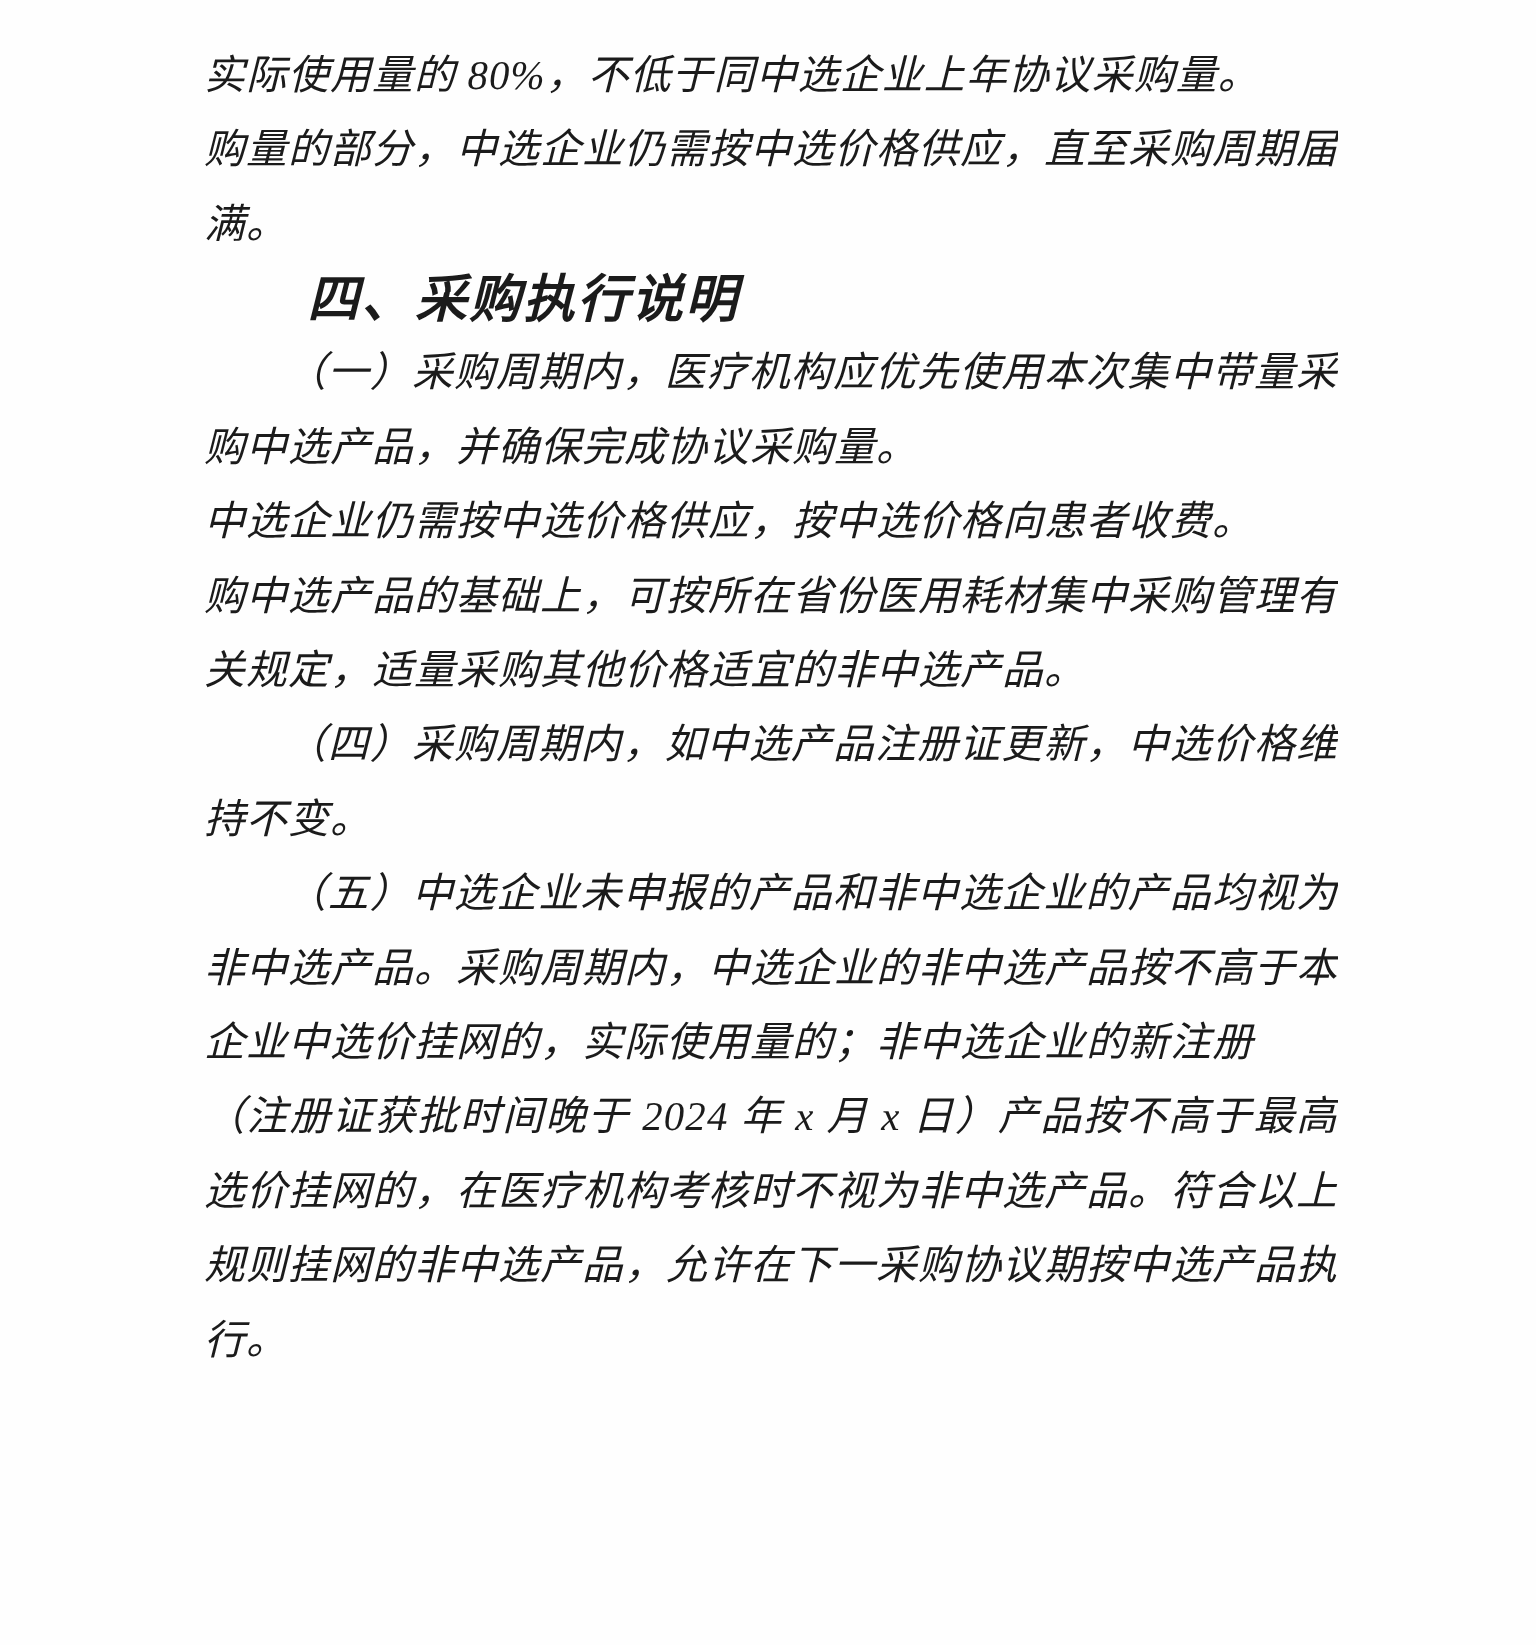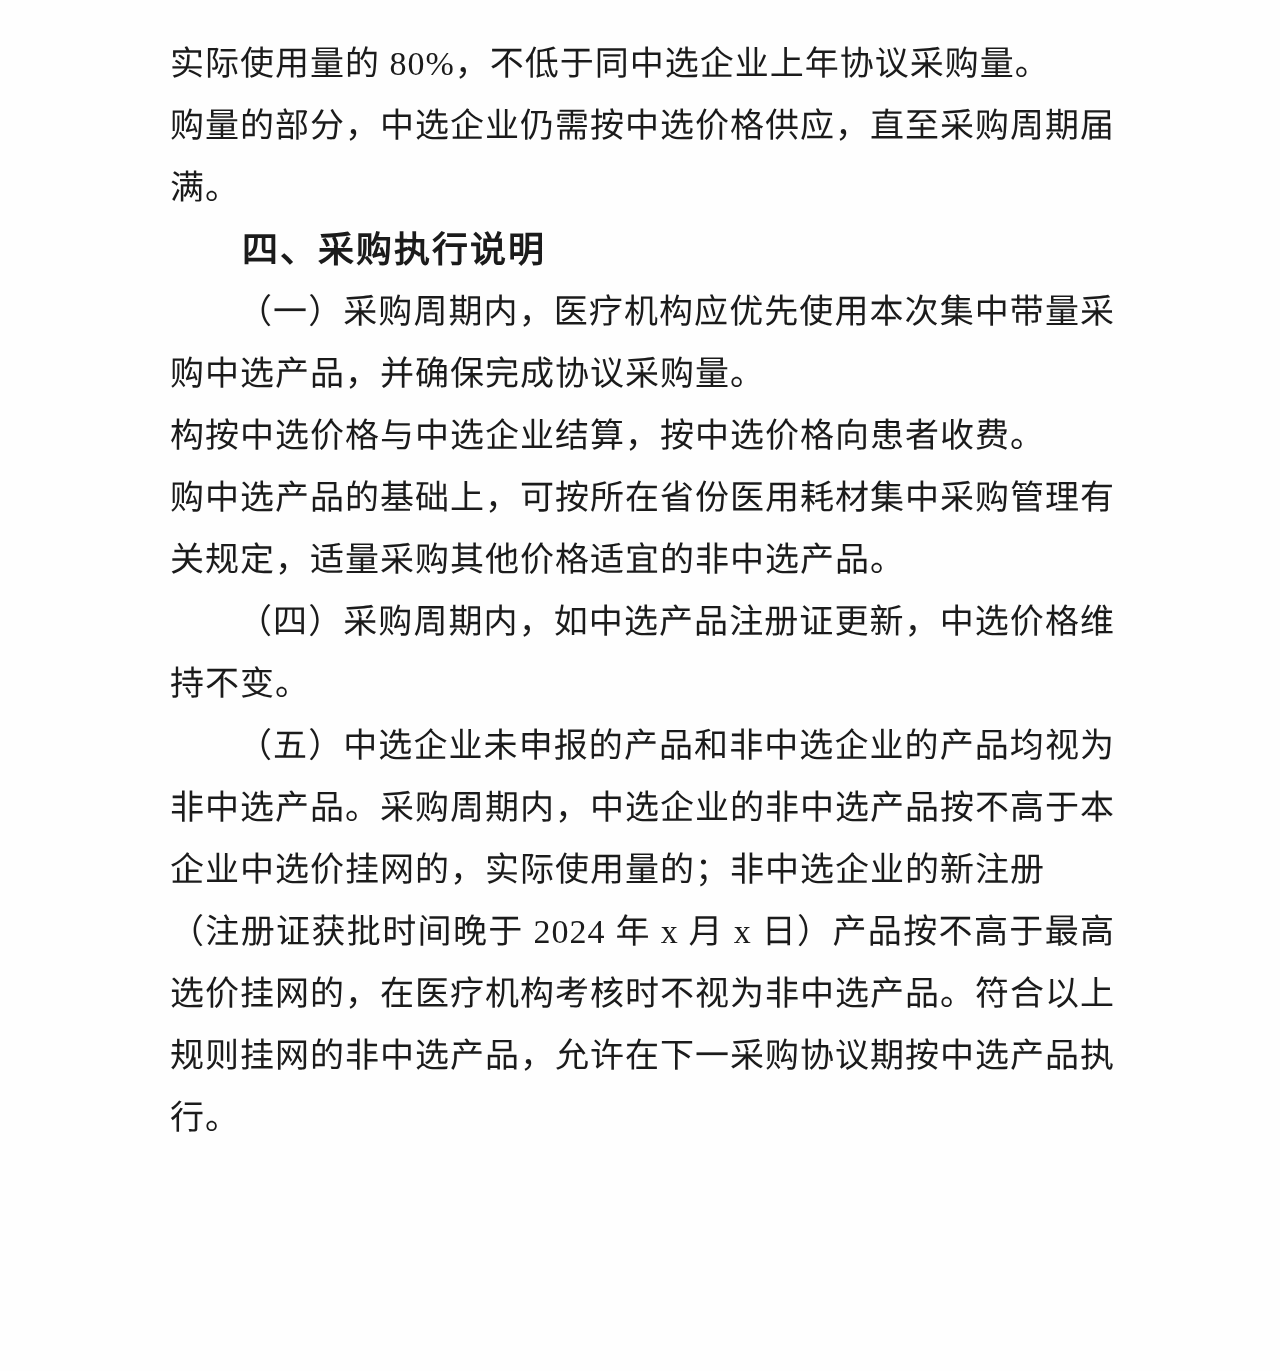--- a/index.html
+++ b/index.html
@@ -1,19 +1,19 @@
 <!DOCTYPE html>
 <html lang="zh-CN" style="--paper: #fefefe; --ink: #1b1b1b;"><head>
 <meta charset="utf-8">
 <style>
   :root {
     --paper: #fefefe;
     --ink: #1b1b1b;
   }
-  * { margin: 0; padding: 0; box-sizing: border-box; }
+  * { margin: 0; padding: 0; box-sizing: border-box; font-style: italic; }
   html, body {
     width: 1280px;
     background: var(--paper);
     font-family: "Liberation Serif", "DejaVu Serif", serif;
   }
   .page {
     position: relative;
     width: 1280px;
     height: 1371px;
     background: var(--paper);
@@ -41,36 +41,36 @@
     text-align: justify;
     text-align-last: justify;
     text-justify: inter-character;
   }
   
   .line.indent { text-indent: 2em; }
   
   .line.heading {
     font-family: "Liberation Sans", "DejaVu Sans", sans-serif;
     font-weight: bold;
-    font-size: 36px;
+    font-size: 43px;
     letter-spacing: 2px;
   }
 </style>
 </head>
 <body>
 
 <div class="page">
   <div class="text-block">
       <div class="line">实际使用量的 80%，不低于同中选企业上年协议采购量。</div>
       <div class="line fill">购量的部分，中选企业仍需按中选价格供应，直至采购周期届</div>
       <div class="line">满。</div>
       <div class="line heading indent">四、采购执行说明</div>
       <div class="line indent fill">（一）采购周期内，医疗机构应优先使用本次集中带量采</div>
       <div class="line">购中选产品，并确保完成协议采购量。</div>
-      <div class="line">构按中选价格与中选企业结算，按中选价格向患者收费。</div>
+      <div class="line">中选企业仍需按中选价格供应，按中选价格向患者收费。</div>
       <div class="line fill">购中选产品的基础上，可按所在省份医用耗材集中采购管理有</div>
       <div class="line">关规定，适量采购其他价格适宜的非中选产品。</div>
       <div class="line indent fill">（四）采购周期内，如中选产品注册证更新，中选价格维</div>
       <div class="line">持不变。</div>
       <div class="line indent fill">（五）中选企业未申报的产品和非中选企业的产品均视为</div>
       <div class="line fill">非中选产品。采购周期内，中选企业的非中选产品按不高于本</div>
       <div class="line">企业中选价挂网的，实际使用量的；非中选企业的新注册</div>
       <div class="line fill">（注册证获批时间晚于 2024 年 x 月 x 日）产品按不高于最高中</div>
       <div class="line fill">选价挂网的，在医疗机构考核时不视为非中选产品。符合以上</div>
       <div class="line fill">规则挂网的非中选产品，允许在下一采购协议期按中选产品执</div>

